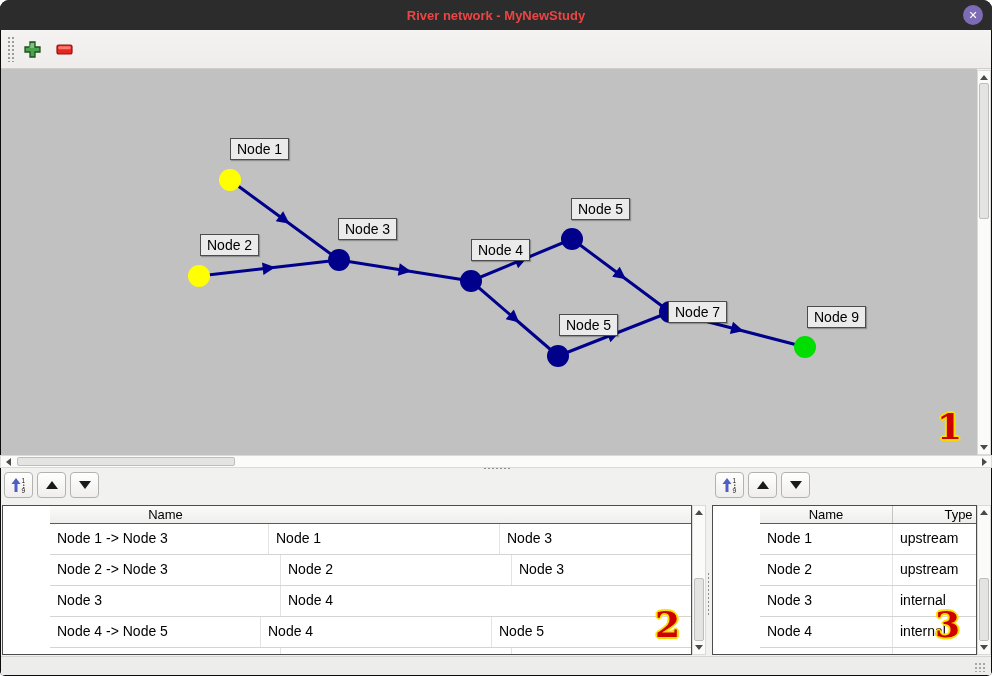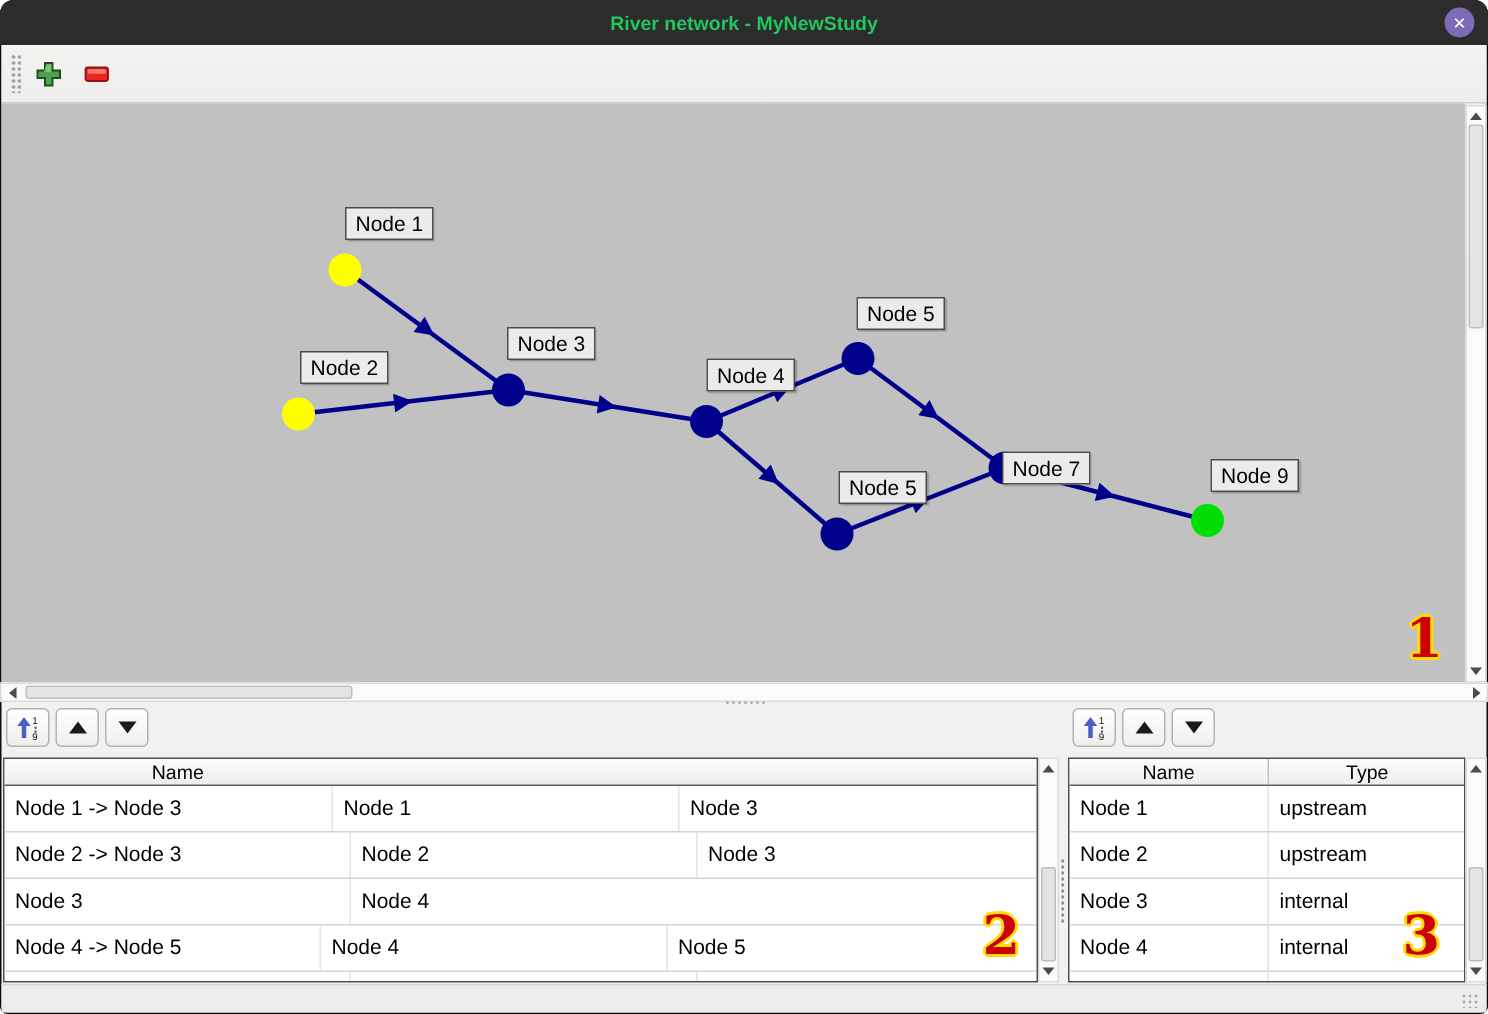--- a/index.html
+++ b/index.html
@@ -1,21 +1,21 @@
 <!DOCTYPE html>
 <html><head>
 <meta charset="utf-8">
 <style>
   html,body{margin:0;padding:0;background:#ffffff;font-family:"Liberation Sans","DejaVu Sans",sans-serif;}
   .window{position:relative;width:992px;height:676px;background:#f1f1f0;border-radius:9px 9px 5px 5px;
           overflow:hidden;box-shadow:0 0 0 1px #0c0c0c inset;}
   
   .titlebar{position:absolute;left:0;top:0;width:100%;height:30px;background:#2c2c2c;
             display:flex;align-items:center;justify-content:center;}
-  .title{color:#22c55e;font-size:13px;font-weight:bold;}
+  .title{color:#ef4444;font-size:13px;font-weight:bold;}
   .close-btn{position:absolute;right:9px;top:5px;width:20px;height:20px;border-radius:50%;
              background:#7e6bb5;color:#ffffff;font-size:11px;font-weight:bold;
              display:flex;align-items:center;justify-content:center;cursor:pointer;}
   
   .main-toolbar{position:absolute;left:1px;top:30px;width:990px;height:38px;
                 background:linear-gradient(#f4f3f2,#eeedec);border-bottom:1px solid #cfcecd;}
   .grip-v{position:absolute;left:6px;top:6px;width:7px;height:26px;
           background-image:radial-gradient(#9c9c9c 1px,transparent 1.2px);background-size:4px 4px;}
   .tbtn{position:absolute;top:9px;width:20px;height:20px;display:flex;align-items:center;justify-content:center;cursor:pointer;}
   
@@ -43,21 +43,21 @@
   .split-dots-v{position:absolute;left:707px;top:572px;width:3px;height:44px;
                 background-image:radial-gradient(#8f8f8f 0.8px,transparent 1px);background-size:3px 4px;}
   
   .panel-btn{position:absolute;top:472px;width:29px;height:26px;border:1px solid #b3b2b0;border-radius:4px;
              background:linear-gradient(#ffffff,#efeeec);box-sizing:border-box;
              display:flex;align-items:center;justify-content:center;cursor:pointer;}
   .tri-up-b{border-left:6px solid transparent;border-right:6px solid transparent;border-bottom:8px solid #1a1a1a;}
   .tri-down-b{border-left:6px solid transparent;border-right:6px solid transparent;border-top:8px solid #1a1a1a;}
   
   .table{position:absolute;top:505px;height:150px;background:#ffffff;border:1px solid #4d4d4d;
-         box-sizing:border-box;overflow:hidden;}
+         box-sizing:border-box;overflow:hidden;padding-left:47px;}
   .t-head{display:flex;height:17px;background:linear-gradient(#fbfbfa,#eeeeec);border-bottom:1px solid #5a5a5a;}
   .th{font-size:13px;line-height:17px;text-align:center;color:#000;border-right:1px solid #c4c4c3;
       box-sizing:border-box;overflow:hidden;flex-shrink:0;}
   .th:last-child{border-right:none;}
   .tr{display:flex;height:30px;border-bottom:1px solid #d4d4d3;}
   .td{font-size:14px;line-height:29px;padding-left:7px;color:#000;border-right:1px solid #e3e3e2;
       box-sizing:border-box;overflow:hidden;white-space:nowrap;flex-shrink:0;}
   .td:last-child{border-right:none;}
   
   .statusbar{position:absolute;left:1px;top:656px;width:990px;height:18px;background:#ededec;border-top:1px solid #d6d5d4;}

